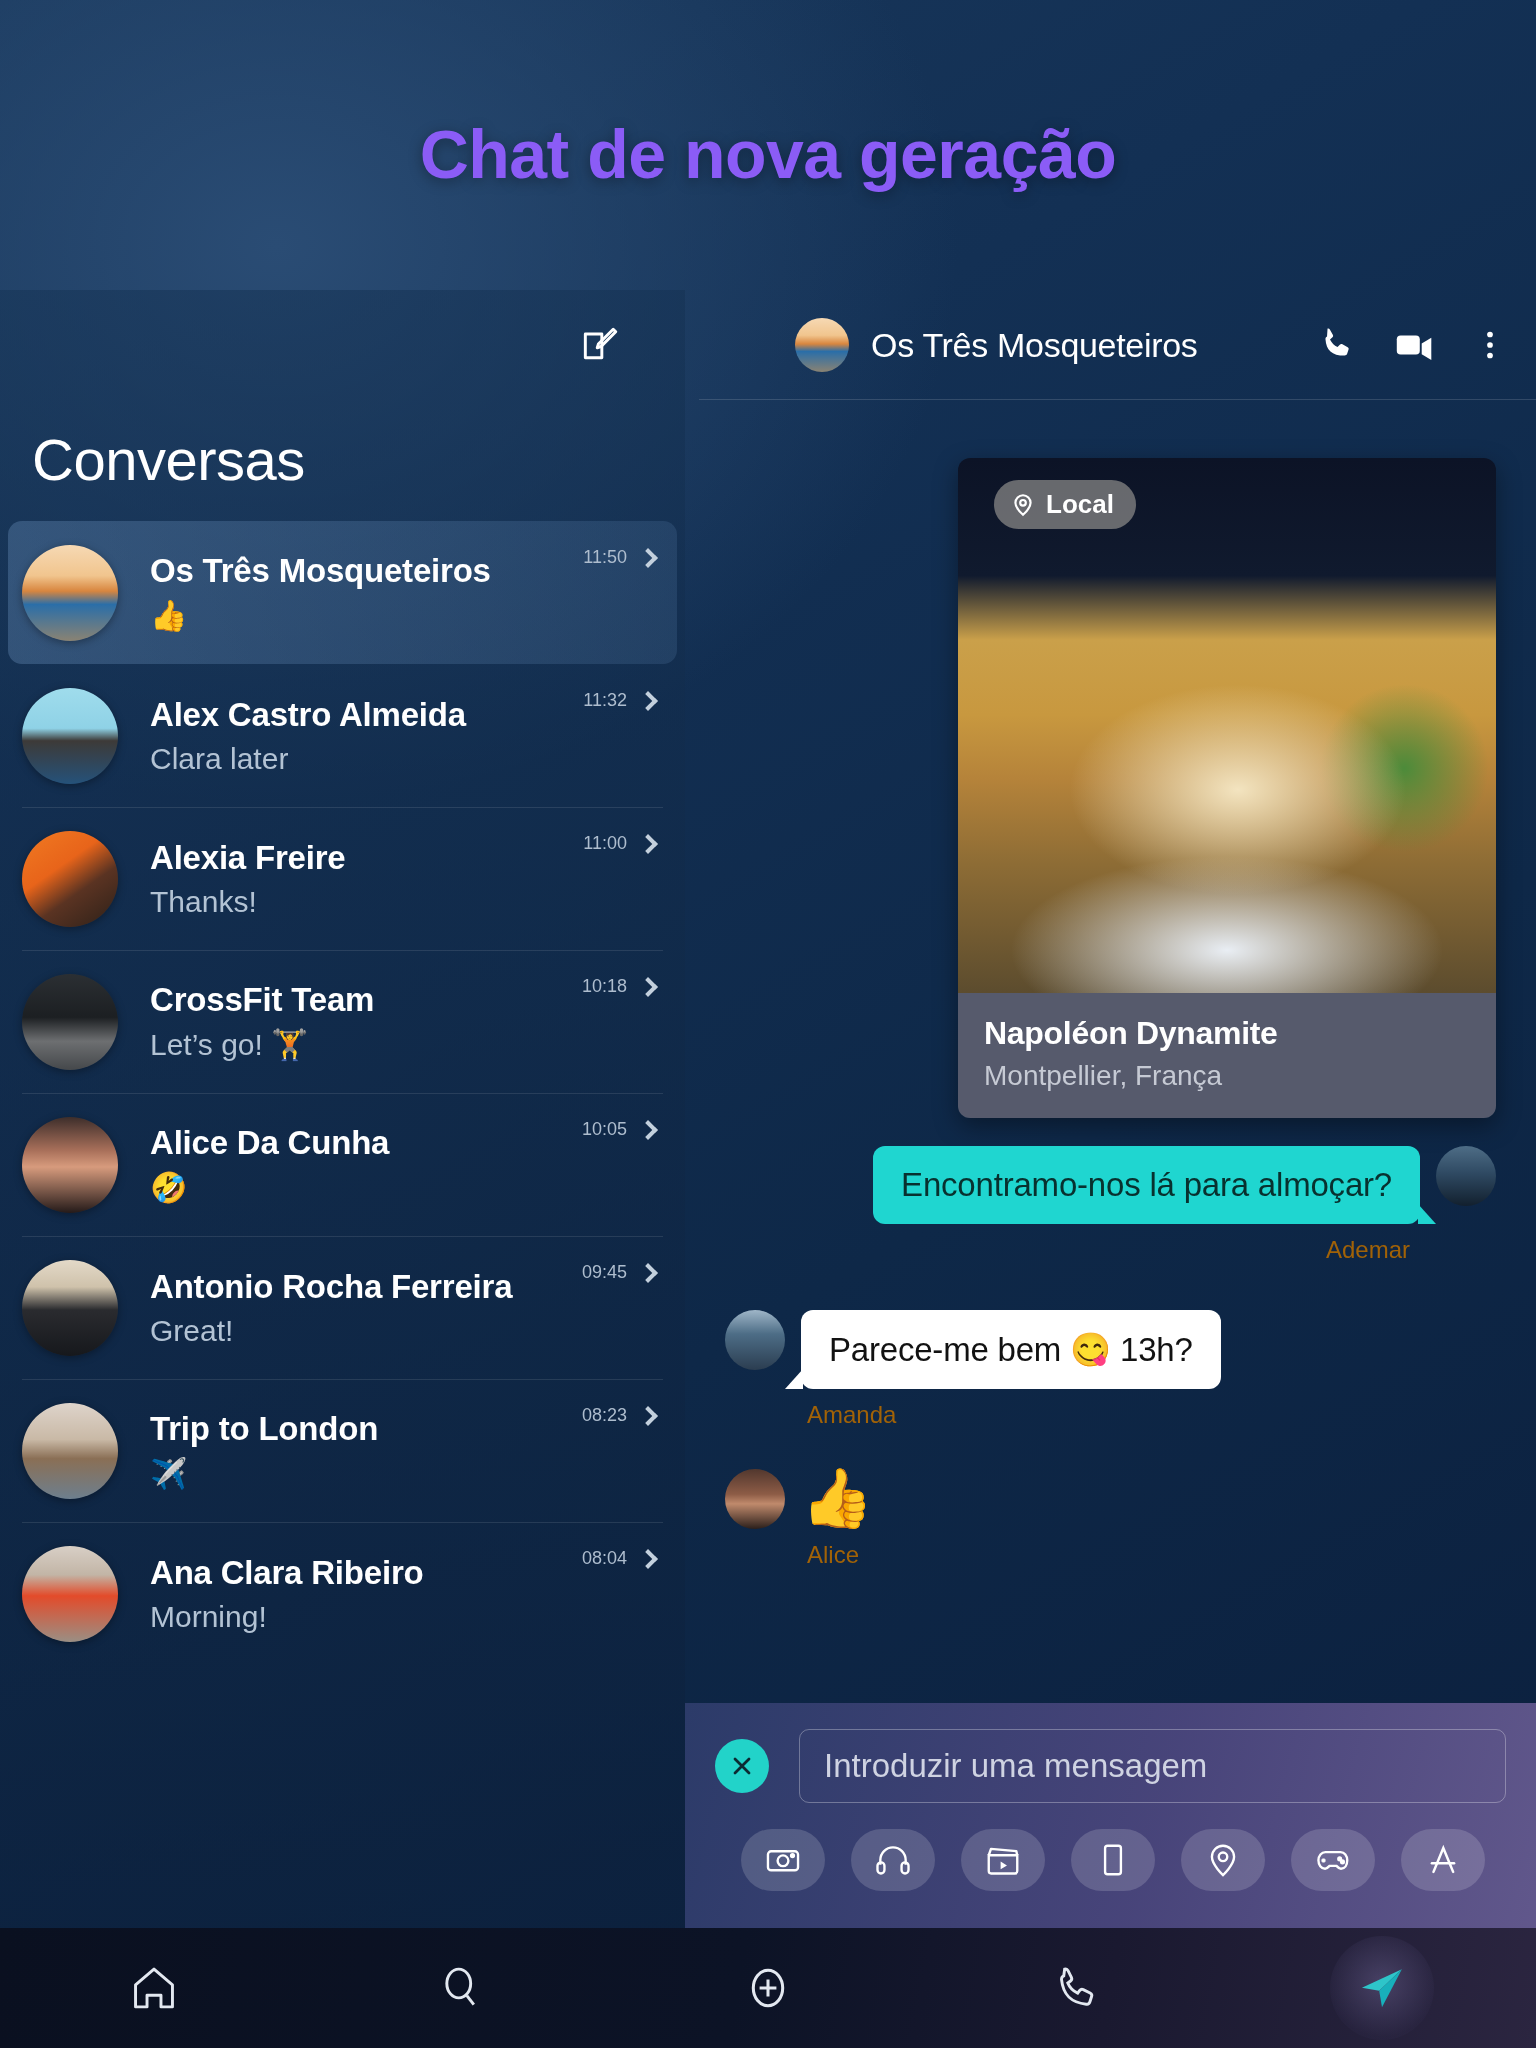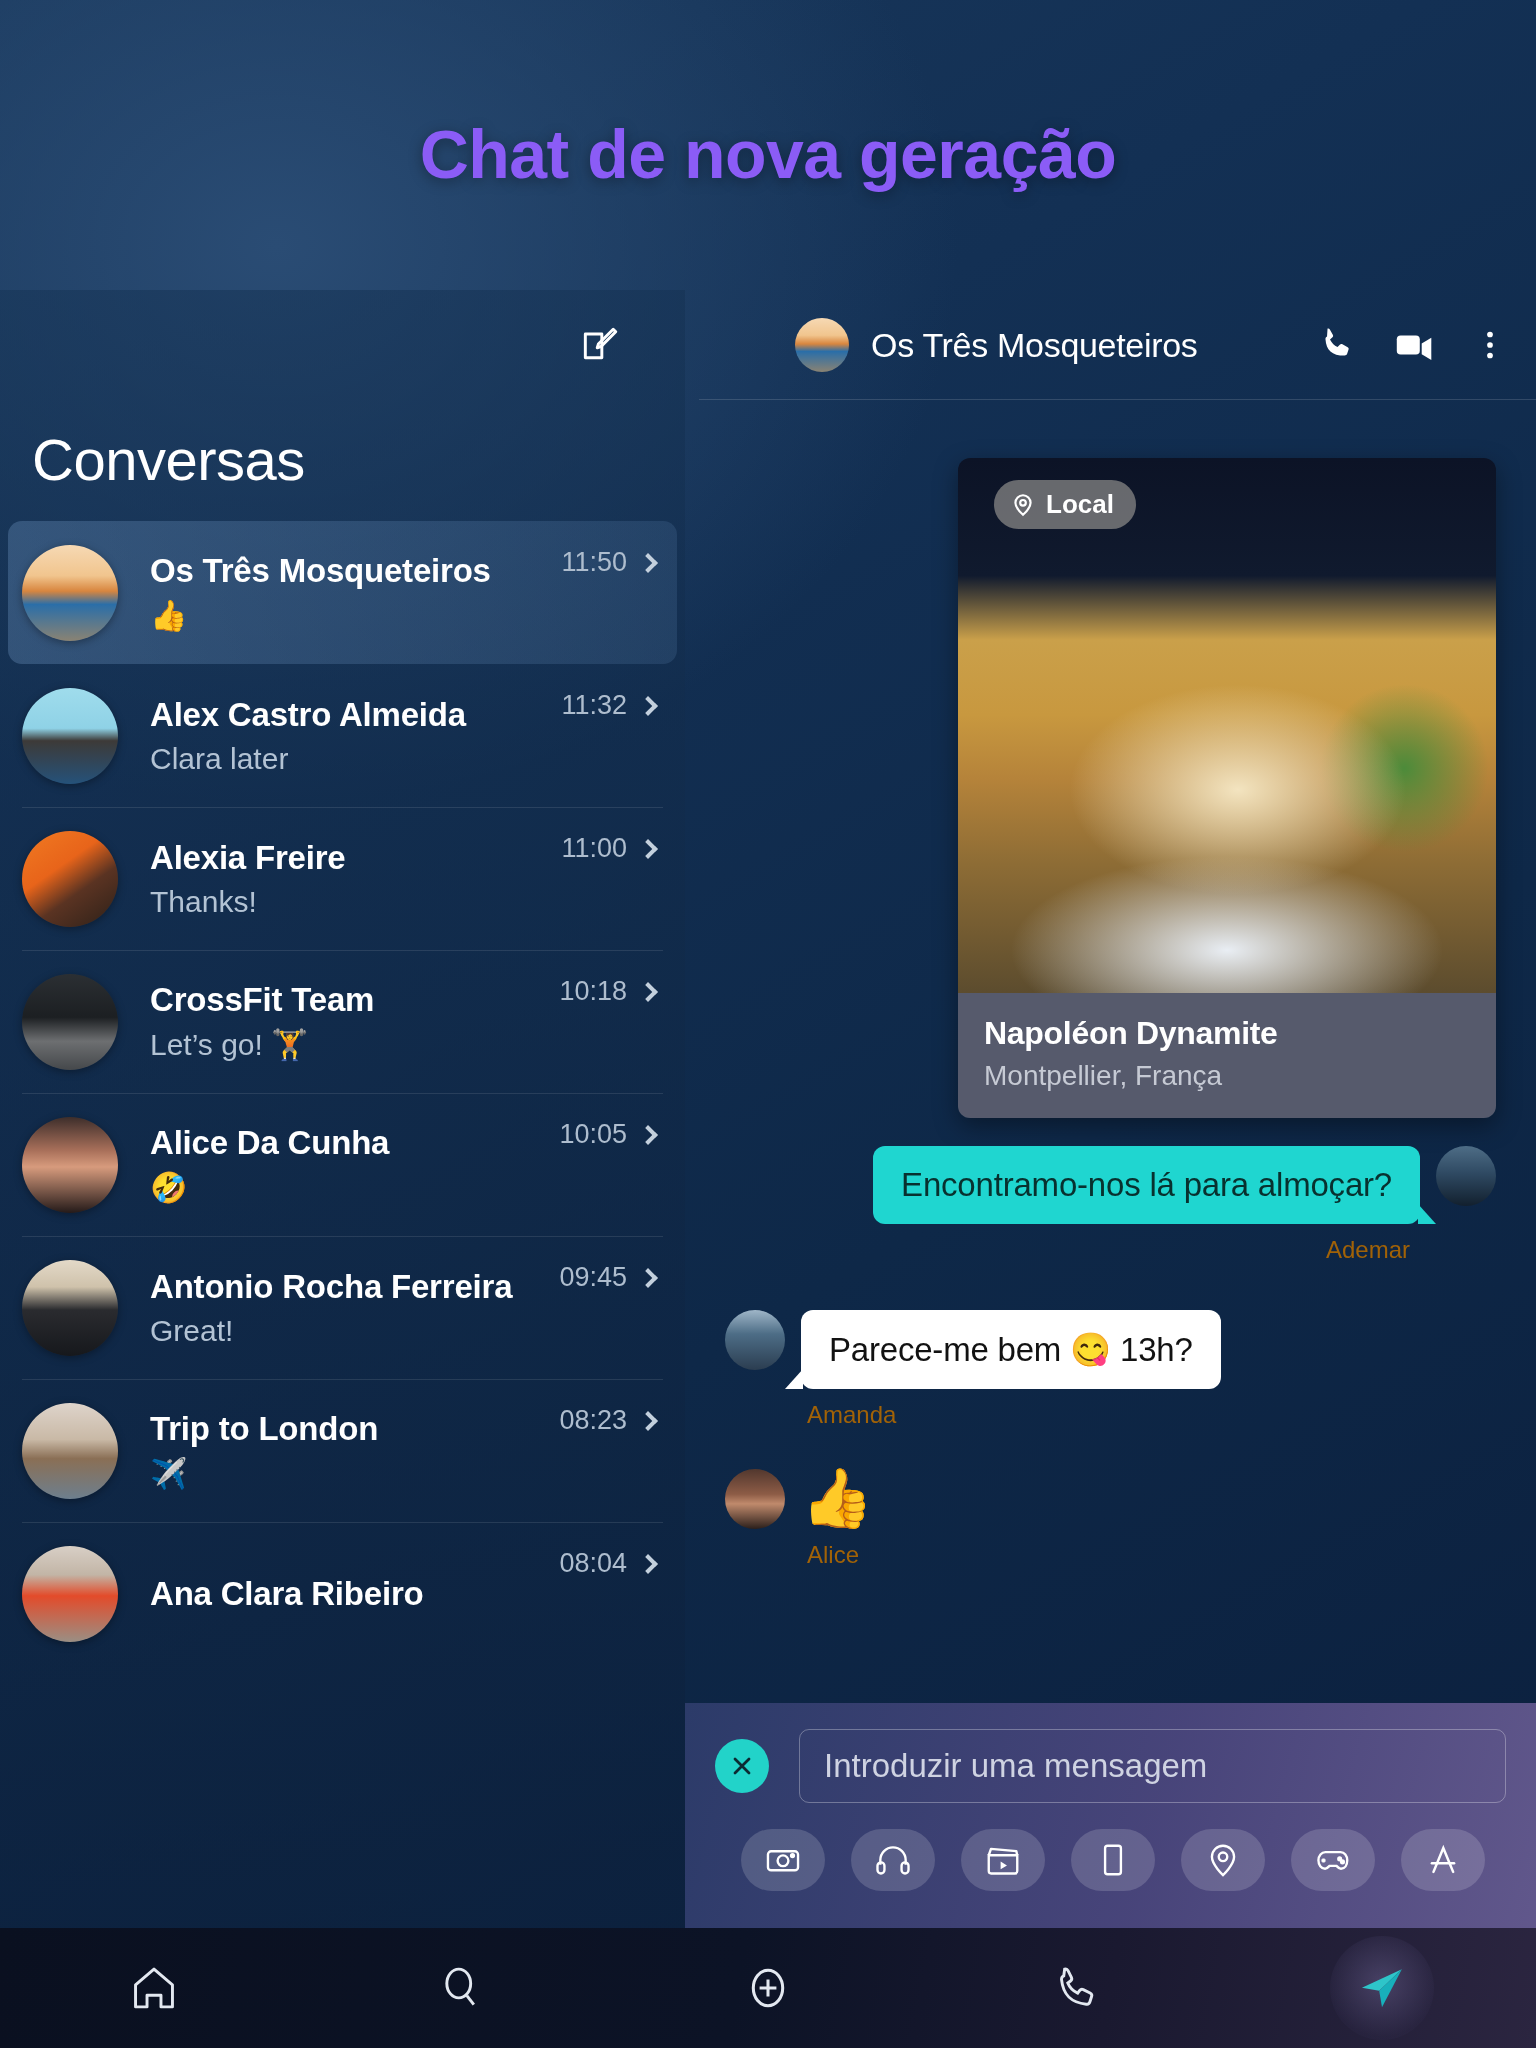--- a/index.html
+++ b/index.html
@@ -57,21 +57,21 @@
 
   .avatar {
     width:96px; height:96px; border-radius:50%; flex:0 0 96px;
     background-size:cover; background-position:center;
     box-shadow:0 2px 8px rgba(0,0,0,.35);
   }
   .chat-text { flex:1; min-width:0; margin-left:32px; }
   .chat-name { font-size:33px; font-weight:bold; letter-spacing:-.2px; white-space:nowrap; }
   .chat-prev { font-size:30px; color:#b3c3d4; margin-top:8px; white-space:nowrap; }
   .chat-meta { display:flex; align-items:center; gap:14px; flex:0 0 auto; align-self:flex-start; margin-top:26px; }
-  .chat-time { font-size:27px; color:#aebdce; }
+  .chat-time { font-size:18px; color:#aebdce; }
   .chev { width:14px; height:14px; border-right:4px solid #c3d0dd; border-top:4px solid #c3d0dd; transform:rotate(45deg); }
 
   
   .av-cuba   { background-image:linear-gradient(#f6d9b4 0%,#f1c58e 32%,#d8863f 48%,#2a6ea8 62%,#8a8373 100%); }
   .av-alex   { background-image:linear-gradient(#9fdcec 0%,#8fd2e6 42%,#3d3a38 55%,#25527a 100%); }
   .av-alexia { background-image:linear-gradient(145deg,#f07a22 0%,#e8641a 38%,#5a3322 62%,#2c2018 100%); }
   .av-cross  { background-image:linear-gradient(#2b2f33 0%,#1c1f22 45%,#6d6f71 70%,#45484b 100%); }
   .av-alice  { background-image:linear-gradient(#3d2e2b 0%,#a9705a 35%,#d79b7d 52%,#241a19 100%); }
   .av-antonio{ background-image:linear-gradient(#e3d9c8 0%,#cfc2ab 28%,#2a2b2f 52%,#16181c 100%); }
   .av-london { background-image:linear-gradient(#ded4cb 0%,#c9b9a6 38%,#8a6f55 58%,#6d7f8e 100%); }
@@ -287,20 +287,21 @@
         <div class="chat-meta">
           <div class="chat-time">08:23</div>
           <div class="chev"></div>
         </div>
       </div>
 
       <div class="chat-row">
         <div class="avatar av-ana"></div>
         <div class="chat-text">
           <div class="chat-name">Ana Clara Ribeiro</div>
+          <div class="chat-prev">Morning!</div>
         </div>
         <div class="chat-meta">
           <div class="chat-time">08:04</div>
           <div class="chev"></div>
         </div>
       </div>
     </div>
   </div>
 
   <div class="right">

